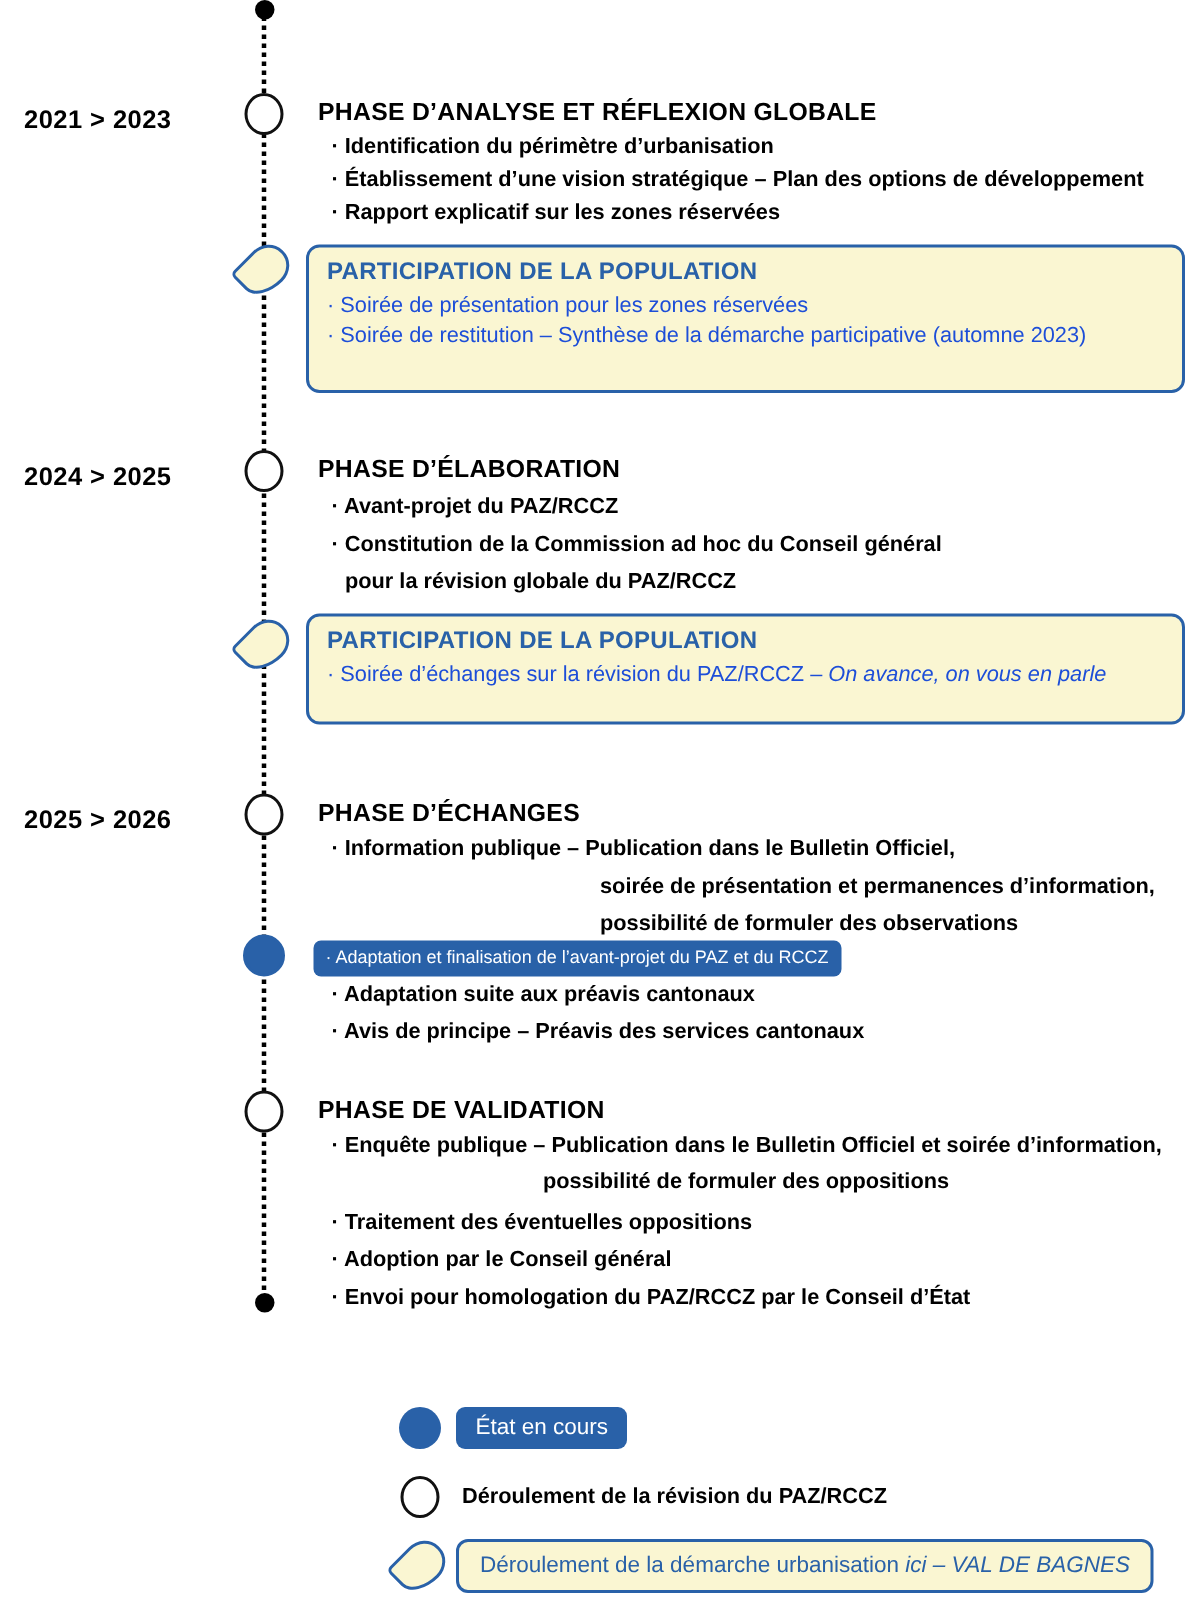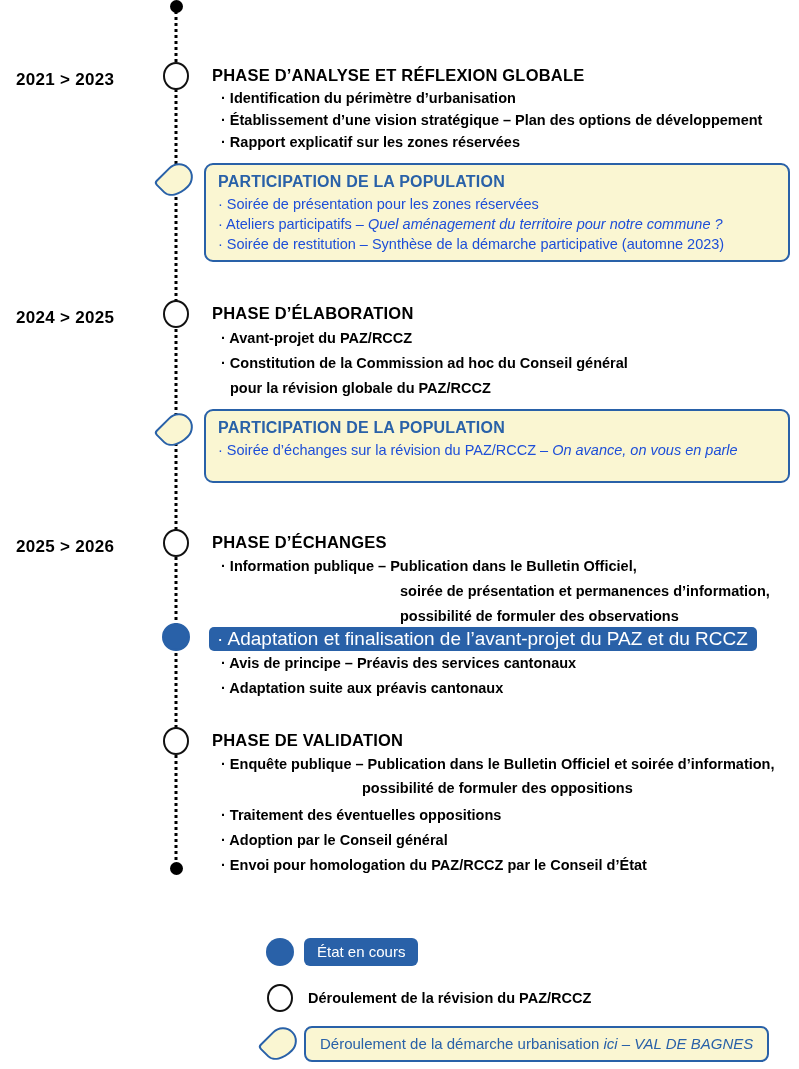--- a/index.html
+++ b/index.html
@@ -123,21 +123,21 @@
   }
   .cont-line.pad-18 { padding-left: 18px; }
   .cont-line.pad-188 { padding-left: 188px; }
   .cont-line.pad-150 { padding-left: 150px; }
 
   
   .current-step {
     position: absolute;
     background: #2961a8;
     color: #ffffff;
-    font-size: 19px;
+    font-size: 12px;
     font-weight: normal;
     border-radius: 5px;
     padding: 3px 9px 4px 8px;
     white-space: nowrap;
     line-height: 17px;
   }
 
   
   .part-box {
     position: absolute;
@@ -262,21 +262,20 @@
 <div class="phase" style="top:66px">
   <div class="phase-title">PHASE D’ANALYSE ET RÉFLEXION GLOBALE</div>
   <div class="phase-item">· Identification du périmètre d’urbanisation</div>
   <div class="phase-item">· Établissement d’une vision stratégique – Plan des options de développement</div>
   <div class="phase-item">· Rapport explicatif sur les zones réservées</div>
 </div>
 
 <div class="part-box" style="top:163px; width:586px; height:99px">
   <div class="part-title">PARTICIPATION DE LA POPULATION</div>
   <div class="part-item"><span>· Soirée de présentation pour les zones réservées</span><span class="em"></span></div>
-  <div class="part-item"><span>· Ateliers participatifs – </span><span class="em">Quel aménagement du territoire pour notre commune ?</span></div>
   <div class="part-item"><span>· Soirée de restitution – Synthèse de la démarche participative (automne 2023)</span><span class="em"></span></div>
 </div>
 
 <div class="phase" style="top:304px">
   <div class="phase-title">PHASE D’ÉLABORATION</div>
   <div class="phase-item" style="margin-top:6px">· Avant-projet du PAZ/RCCZ</div>
   <div class="phase-item" style="margin-top:6px">· Constitution de la Commission ad hoc du Conseil général</div>
   <div class="cont-line pad-18" style="margin-top:6px">pour la révision globale du PAZ/RCCZ</div>
 </div>
 
@@ -288,22 +287,22 @@
 <div class="phase" style="top:533px">
   <div class="phase-title">PHASE D’ÉCHANGES</div>
   <div class="phase-item" style="margin-top:5px">· Information publique – Publication dans le Bulletin Officiel,</div>
   <div class="cont-line pad-188" style="margin-top:6px">soirée de présentation et permanences d’information,</div>
   <div class="cont-line pad-188" style="margin-top:6px">possibilité de formuler des observations</div>
 </div>
 
 <div class="current-step" style="left:209px; top:627px">· Adaptation et finalisation de l’avant-projet du PAZ et du RCCZ</div>
 
 <div class="phase" style="top:648px">
+  <div class="phase-item" style="margin-top:6px">· Adaptation suite aux préavis cantonaux</div>
   <div class="phase-item" style="margin-top:6px">· Avis de principe – Préavis des services cantonaux</div>
-  <div class="phase-item" style="margin-top:6px">· Adaptation suite aux préavis cantonaux</div>
 </div>
 
 <div class="phase" style="top:731px">
   <div class="phase-title">PHASE DE VALIDATION</div>
   <div class="phase-item" style="margin-top:5px">· Enquête publique – Publication dans le Bulletin Officiel et soirée d’information,</div>
   <div class="cont-line pad-150" style="margin-top:5px">possibilité de formuler des oppositions</div>
   <div class="phase-item" style="margin-top:8px">· Traitement des éventuelles oppositions</div>
   <div class="phase-item" style="margin-top:6px">· Adoption par le Conseil général</div>
   <div class="phase-item" style="margin-top:6px">· Envoi pour homologation du PAZ/RCCZ  par le Conseil d’État</div>
 </div>

